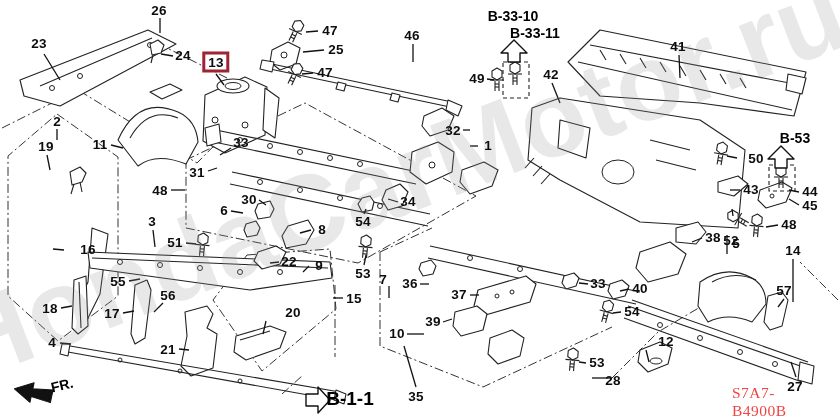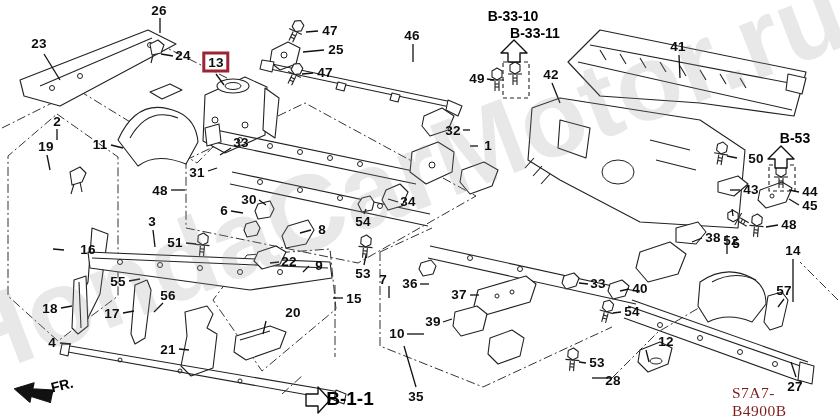--- a/index.html
+++ b/index.html
@@ -11,21 +11,21 @@
     transform:rotate(-21deg);transform-origin:480px 110px;pointer-events:none;}
   #linework{position:absolute;left:0;top:0;z-index:1;}
   #callout-layer{position:absolute;left:0;top:0;width:840px;height:420px;z-index:4;}
   .callout{position:absolute;transform:translate(-50%,-50%);
     font:700 13.5px "Liberation Sans",sans-serif;color:#0d0d0d;
     letter-spacing:.2px;white-space:nowrap;cursor:pointer;}
   .callout.highlight{border:3px solid #9e2433;padding:0 3px;background:#fff;line-height:15px;}
   .ref-label{position:absolute;transform:translate(-50%,-50%);
     font:700 14px "Liberation Sans",sans-serif;color:#000;white-space:nowrap;z-index:4;}
   #part-code{position:absolute;transform:translate(-50%,-50%);left:768px;top:402px;
-    font:400 15.5px "Liberation Serif",serif;letter-spacing:.5px;color:#7f1d1d;z-index:4;}
+    font:400 15.5px "Liberation Serif",serif;letter-spacing:.5px;color:#ef4444;z-index:4;}
   #fr-label{position:absolute;transform:translate(-50%,-50%) rotate(-13deg);left:62px;top:385px;
     font:700 14px "Liberation Sans",sans-serif;color:#000;z-index:4;}
   
   .pt{fill:#fff;stroke:#222;stroke-width:1.1;stroke-linejoin:round;}
   .ln{fill:none;stroke:#222;stroke-width:1.1;stroke-linejoin:round;}
   .bnd{fill:none;stroke:#333;stroke-width:1;stroke-dasharray:9 3 2 3;}
   .dshbox{fill:none;stroke:#222;stroke-width:1.1;stroke-dasharray:4 3;}
   .ldr{stroke:#111;stroke-width:1.3;}
   .hole{fill:none;stroke:#222;stroke-width:1;}
   .arrow-hollow{fill:#fff;stroke:#111;stroke-width:1.4;stroke-linejoin:round;}

